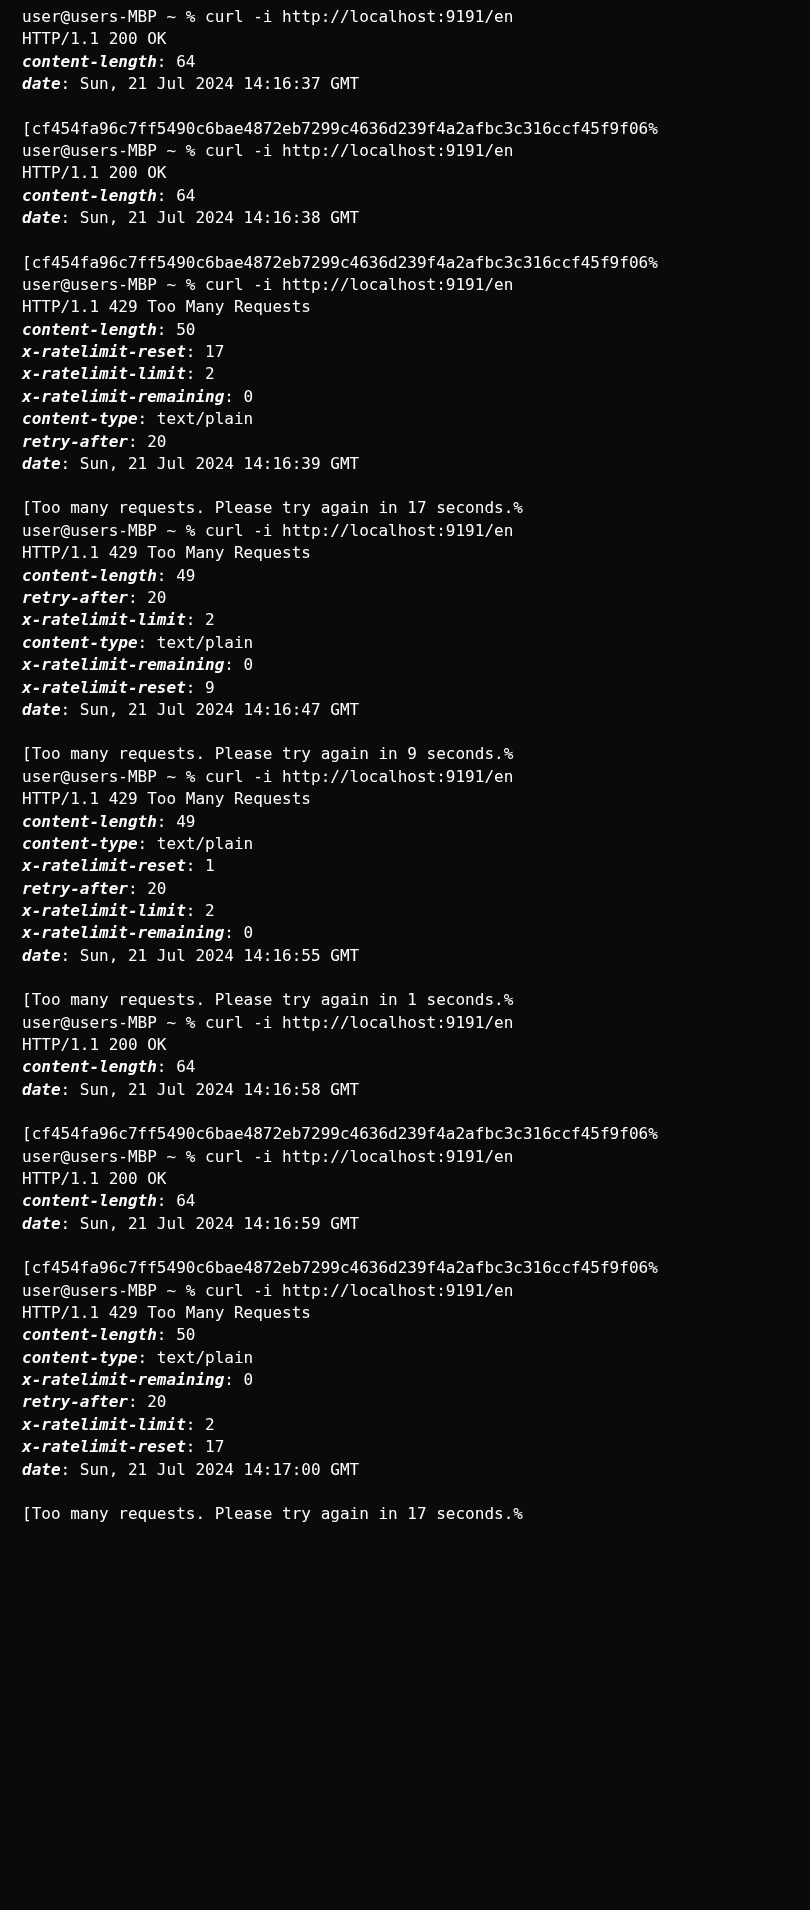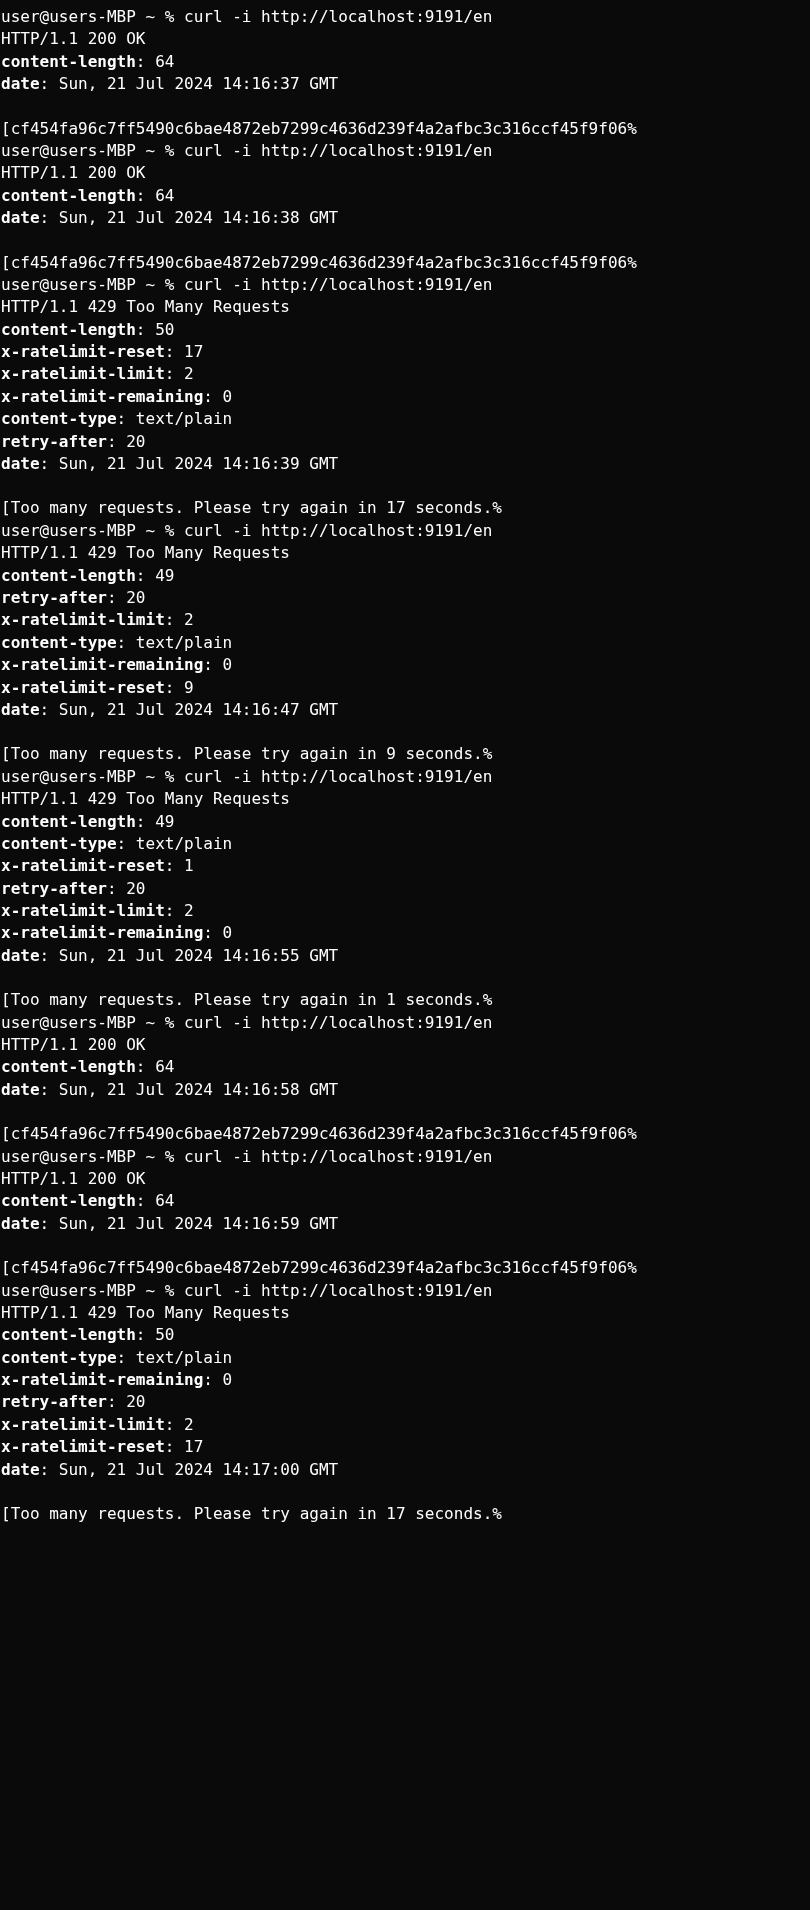--- a/index.html
+++ b/index.html
@@ -7,39 +7,40 @@
     padding: 0;
     background: #0a0a0a;
     color: #ffffff;
     font-family: "Menlo", "Monaco", "Consolas", monospace;
     font-size: 16px;
     line-height: 1.4;
     width: 810px;
     min-height: 1910px;
   }
   .terminal {
-    padding: 6px 1px;
+    padding: 6px 22px;
     white-space: pre-wrap;
     word-break: break-all;
   }
   .block {
     margin-bottom: 22px;
   }
   .line {
     display: block;
   }
   .bold {
     font-weight: 700;
   }
   .prompt {
     color: #ffffff;
   }
   .bracket {
     color: #ffffff;
   }
   .hdr-name {
     font-weight: 700;
+    font-style: italic;
   }
 </style>
 </head>
 <body>
 
 <div class="terminal" id="terminal"><div class="block"><div class="line"><span class="prompt">user@users-MBP ~ % </span><span>curl -i http://localhost:9191/en</span></div><div class="line"><span>HTTP/1.1 200 OK</span></div><div class="line"><span class="hdr-name bold">content-length</span><span>: 64</span></div><div class="line"><span class="hdr-name bold">date</span><span>: Sun, 21 Jul 2024 14:16:37 GMT</span></div></div><div class="block"><div class="line"><span class="bracket">[</span><span>cf454fa96c7ff5490c6bae4872eb7299c4636d239f4a2afbc3c316ccf45f9f06</span><span class="bracket">%</span></div><div class="line"><span class="prompt">user@users-MBP ~ % </span><span>curl -i http://localhost:9191/en</span></div><div class="line"><span>HTTP/1.1 200 OK</span></div><div class="line"><span class="hdr-name bold">content-length</span><span>: 64</span></div><div class="line"><span class="hdr-name bold">date</span><span>: Sun, 21 Jul 2024 14:16:38 GMT</span></div></div><div class="block"><div class="line"><span class="bracket">[</span><span>cf454fa96c7ff5490c6bae4872eb7299c4636d239f4a2afbc3c316ccf45f9f06</span><span class="bracket">%</span></div><div class="line"><span class="prompt">user@users-MBP ~ % </span><span>curl -i http://localhost:9191/en</span></div><div class="line"><span>HTTP/1.1 429 Too Many Requests</span></div><div class="line"><span class="hdr-name bold">content-length</span><span>: 50</span></div><div class="line"><span class="hdr-name bold">x-ratelimit-reset</span><span>: 17</span></div><div class="line"><span class="hdr-name bold">x-ratelimit-limit</span><span>: 2</span></div><div class="line"><span class="hdr-name bold">x-ratelimit-remaining</span><span>: 0</span></div><div class="line"><span class="hdr-name bold">content-type</span><span>: text/plain</span></div><div class="line"><span class="hdr-name bold">retry-after</span><span>: 20</span></div><div class="line"><span class="hdr-name bold">date</span><span>: Sun, 21 Jul 2024 14:16:39 GMT</span></div></div><div class="block"><div class="line"><span class="bracket">[</span><span>Too many requests. Please try again in 17 seconds.</span><span class="bracket">%</span></div><div class="line"><span class="prompt">user@users-MBP ~ % </span><span>curl -i http://localhost:9191/en</span></div><div class="line"><span>HTTP/1.1 429 Too Many Requests</span></div><div class="line"><span class="hdr-name bold">content-length</span><span>: 49</span></div><div class="line"><span class="hdr-name bold">retry-after</span><span>: 20</span></div><div class="line"><span class="hdr-name bold">x-ratelimit-limit</span><span>: 2</span></div><div class="line"><span class="hdr-name bold">content-type</span><span>: text/plain</span></div><div class="line"><span class="hdr-name bold">x-ratelimit-remaining</span><span>: 0</span></div><div class="line"><span class="hdr-name bold">x-ratelimit-reset</span><span>: 9</span></div><div class="line"><span class="hdr-name bold">date</span><span>: Sun, 21 Jul 2024 14:16:47 GMT</span></div></div><div class="block"><div class="line"><span class="bracket">[</span><span>Too many requests. Please try again in 9 seconds.</span><span class="bracket">%</span></div><div class="line"><span class="prompt">user@users-MBP ~ % </span><span>curl -i http://localhost:9191/en</span></div><div class="line"><span>HTTP/1.1 429 Too Many Requests</span></div><div class="line"><span class="hdr-name bold">content-length</span><span>: 49</span></div><div class="line"><span class="hdr-name bold">content-type</span><span>: text/plain</span></div><div class="line"><span class="hdr-name bold">x-ratelimit-reset</span><span>: 1</span></div><div class="line"><span class="hdr-name bold">retry-after</span><span>: 20</span></div><div class="line"><span class="hdr-name bold">x-ratelimit-limit</span><span>: 2</span></div><div class="line"><span class="hdr-name bold">x-ratelimit-remaining</span><span>: 0</span></div><div class="line"><span class="hdr-name bold">date</span><span>: Sun, 21 Jul 2024 14:16:55 GMT</span></div></div><div class="block"><div class="line"><span class="bracket">[</span><span>Too many requests. Please try again in 1 seconds.</span><span class="bracket">%</span></div><div class="line"><span class="prompt">user@users-MBP ~ % </span><span>curl -i http://localhost:9191/en</span></div><div class="line"><span>HTTP/1.1 200 OK</span></div><div class="line"><span class="hdr-name bold">content-length</span><span>: 64</span></div><div class="line"><span class="hdr-name bold">date</span><span>: Sun, 21 Jul 2024 14:16:58 GMT</span></div></div><div class="block"><div class="line"><span class="bracket">[</span><span>cf454fa96c7ff5490c6bae4872eb7299c4636d239f4a2afbc3c316ccf45f9f06</span><span class="bracket">%</span></div><div class="line"><span class="prompt">user@users-MBP ~ % </span><span>curl -i http://localhost:9191/en</span></div><div class="line"><span>HTTP/1.1 200 OK</span></div><div class="line"><span class="hdr-name bold">content-length</span><span>: 64</span></div><div class="line"><span class="hdr-name bold">date</span><span>: Sun, 21 Jul 2024 14:16:59 GMT</span></div></div><div class="block"><div class="line"><span class="bracket">[</span><span>cf454fa96c7ff5490c6bae4872eb7299c4636d239f4a2afbc3c316ccf45f9f06</span><span class="bracket">%</span></div><div class="line"><span class="prompt">user@users-MBP ~ % </span><span>curl -i http://localhost:9191/en</span></div><div class="line"><span>HTTP/1.1 429 Too Many Requests</span></div><div class="line"><span class="hdr-name bold">content-length</span><span>: 50</span></div><div class="line"><span class="hdr-name bold">content-type</span><span>: text/plain</span></div><div class="line"><span class="hdr-name bold">x-ratelimit-remaining</span><span>: 0</span></div><div class="line"><span class="hdr-name bold">retry-after</span><span>: 20</span></div><div class="line"><span class="hdr-name bold">x-ratelimit-limit</span><span>: 2</span></div><div class="line"><span class="hdr-name bold">x-ratelimit-reset</span><span>: 17</span></div><div class="line"><span class="hdr-name bold">date</span><span>: Sun, 21 Jul 2024 14:17:00 GMT</span></div></div><div class="line"><span class="bracket">[</span><span>Too many requests. Please try again in 17 seconds.</span><span class="bracket">%</span></div></div>
 
 </body></html>

